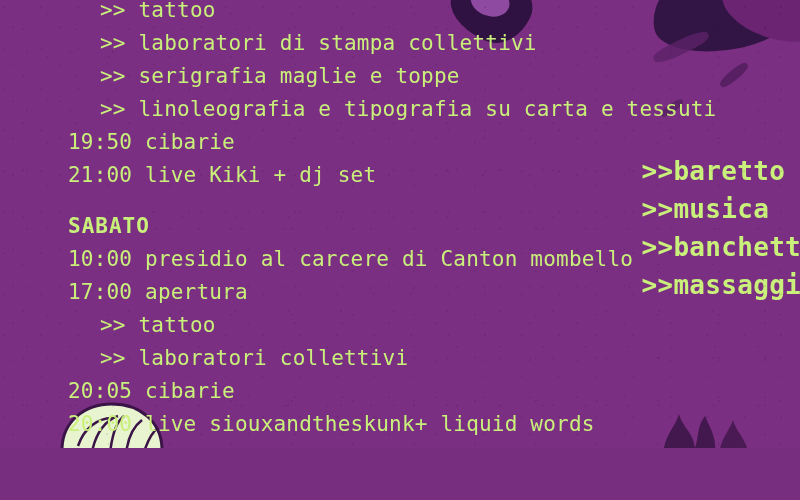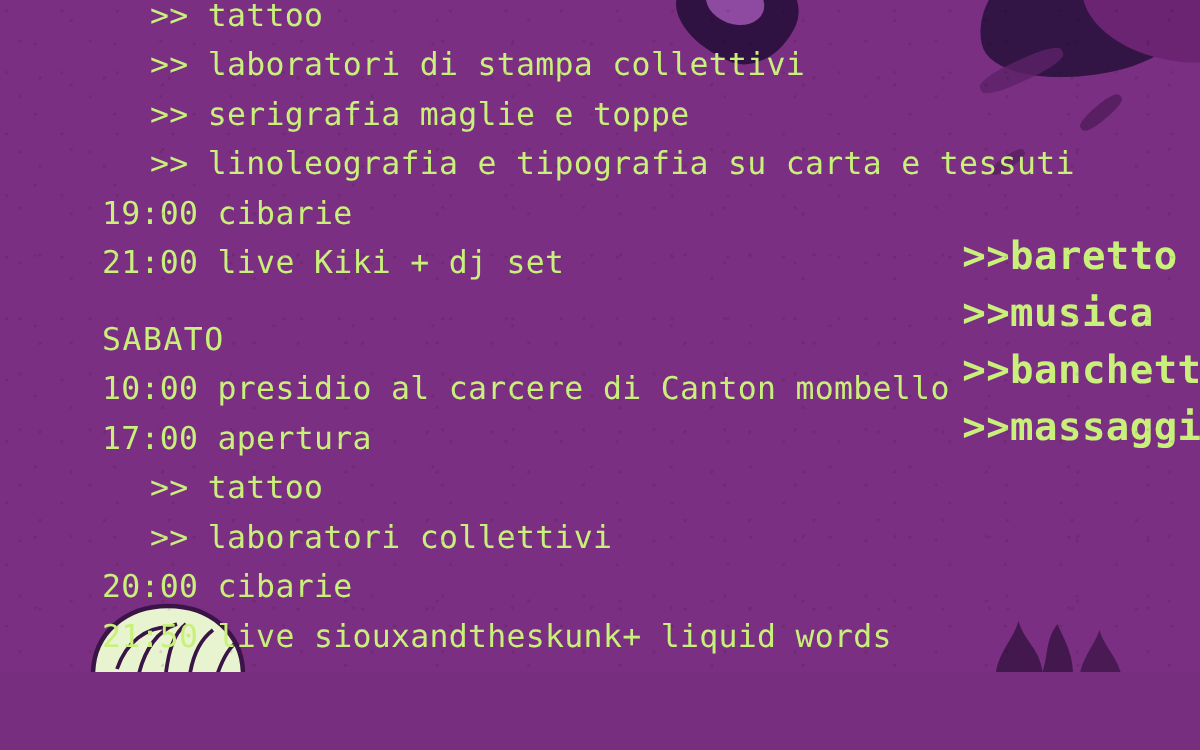--- a/index.html
+++ b/index.html
@@ -122,21 +122,21 @@
     white-space: nowrap;
   }
   .line {
     display: block;
     height: 33px;
   }
   .line.indent {
     padding-left: 32px;
   }
   .day {
-    font-weight: normal;
+    font-weight: bold;
     letter-spacing: 1px;
   }
   .spacer {
     display: block;
     height: 18px;
   }
   .domenica-wrap {
     position: absolute;
     left: 0;
     top: 452px;
@@ -202,30 +202,30 @@
   <svg class="flame" viewBox="0 0 110 70">
     <path d="M10 70 C10 48 22 40 26 26 C30 40 40 44 42 60 C46 48 44 38 52 28 C58 42 64 50 62 70 Z" fill="#3a1446" opacity=".85"></path>
     <path d="M66 70 C66 52 76 44 80 32 C84 46 94 50 96 70 Z" fill="#3a1446" opacity=".75"></path>
   </svg>
 
   <div class="schedule">
       <span class="line indent">&gt;&gt; tattoo</span>
       <span class="line indent">&gt;&gt; laboratori di stampa collettivi</span>
       <span class="line indent">&gt;&gt; serigrafia maglie e toppe</span>
       <span class="line indent">&gt;&gt; linoleografia e tipografia su carta e tessuti</span>
-      <span class="line">19:00 cibarie</span>
+      <span class="line">19:50 cibarie</span>
       <span class="line">21:00 live Kiki + dj set</span>
       <span class="spacer"></span>
       <span class="line day">SABATO</span>
       <span class="line">10:00 presidio al carcere di Canton mombello</span>
       <span class="line">17:00 apertura</span>
       <span class="line indent">&gt;&gt; tattoo</span>
       <span class="line indent">&gt;&gt; laboratori collettivi</span>
-      <span class="line">20:00 cibarie</span>
-      <span class="line">21:50 live siouxandtheskunk+ liquid words</span>
+      <span class="line">20:05 cibarie</span>
+      <span class="line">20:00 live siouxandtheskunk+ liquid words</span>
     </div>
 
   <div class="domenica-wrap">DOMENICA</div>
 
   <div class="sidelist">
       <span class="sideitem">&gt;&gt;baretto</span>
       <span class="sideitem">&gt;&gt;musica</span>
       <span class="sideitem">&gt;&gt;banchetti</span>
       <span class="sideitem">&gt;&gt;massaggi</span>
     </div>

